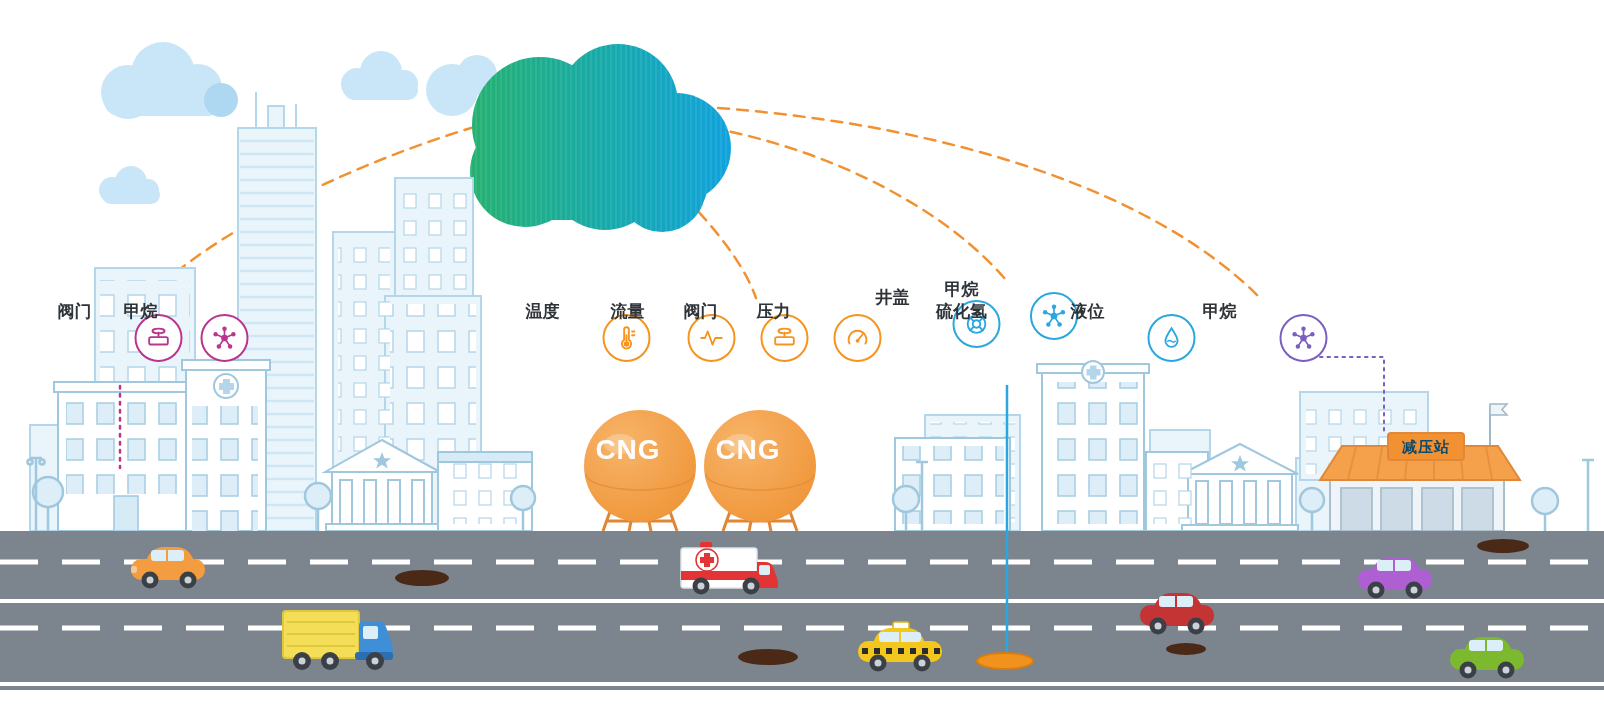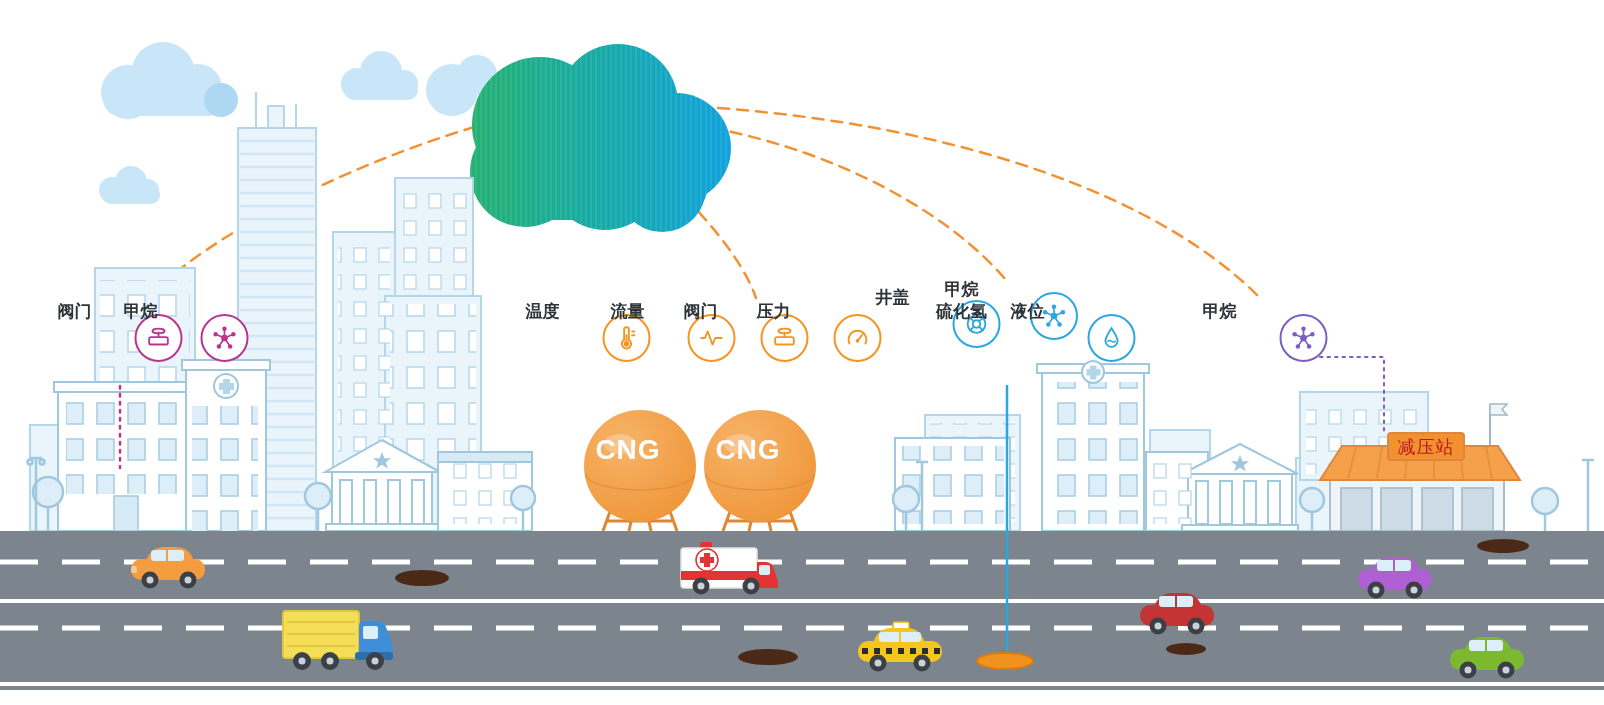--- a/index.html
+++ b/index.html
@@ -5,21 +5,21 @@
   * { margin:0; padding:0; box-sizing:border-box; }
   html,body { background:#ffffff; }
   body { font-family:"Liberation Sans", sans-serif; }
   .stage { position:relative; width:1604px; height:705px; background:#ffffff; overflow:hidden; }
   .scene-svg { position:absolute; left:0; top:0; }
   .cloud-label { position:absolute; left:497px; top:126px; z-index:5;
     font-size:38px; font-weight:bold; color:#ffffff; letter-spacing:2px; }
   .tank-label { position:absolute; transform:translate(-50%,-50%); z-index:4;
     color:#ffffff; font-weight:bold; font-size:28px; letter-spacing:1px; }
   .station-label { position:absolute; transform:translate(-50%,-50%); z-index:4;
-    color:#b91c1c; font-weight:normal; font-size:18px; letter-spacing:1px; }
+    color:#0c4a6e; font-weight:bold; font-size:15px; letter-spacing:1px; }
   .sensor { position:absolute; transform:translateX(-50%); z-index:6;
     display:flex; flex-direction:row; align-items:flex-start;gap:43px; }
   .sensor-label { font-size:17px; font-weight:bold; color:#2e3338; line-height:22px;
     text-align:center; white-space:pre-line; }
   .sensor-circle { margin-top:13px; width:48px; height:48px; border-radius:50%;
     background:#ffffff; border:2.5px solid; display:flex; align-items:center; justify-content:center; }
 </style>
 </head>
 <body>
 
@@ -460,21 +460,21 @@
             <circle cx="15" cy="15" r="3.6"></circle>
             <circle cx="15" cy="5" r="2.4"></circle>
             <circle cx="5.5" cy="11" r="2.4"></circle>
             <circle cx="9" cy="24" r="2.4"></circle>
             <circle cx="21" cy="24" r="2.4"></circle>
             <circle cx="24.5" cy="11" r="2.4"></circle>
           </g>
     </svg>
   </div>
 </div>
-<div class="sensor" style="left:1073px; top:301px">
+<div class="sensor" style="left:1133px; top:301px">
   <div class="sensor-label">液位</div>
   <div class="sensor-circle" style="border-color:#2ba7df; color:#2ba7df">
     <svg width="28" height="28" viewBox="0 0 30 30" fill="none" stroke="currentColor" stroke-width="2" stroke-linecap="round">
       <path d="M15,4.5 C11,10.5 8.5,14.5 8.5,18 a6.5,6.5 0 0 0 13,0 C21.5,14.5 19,10.5 15,4.5 z"></path>
       <path d="M11,18.5 q2,-1.8 4,0 t4,0" stroke-width="1.6"></path>
     </svg>
   </div>
 </div>
 
 <div class="sensor" style="left:1265px; top:301px">

